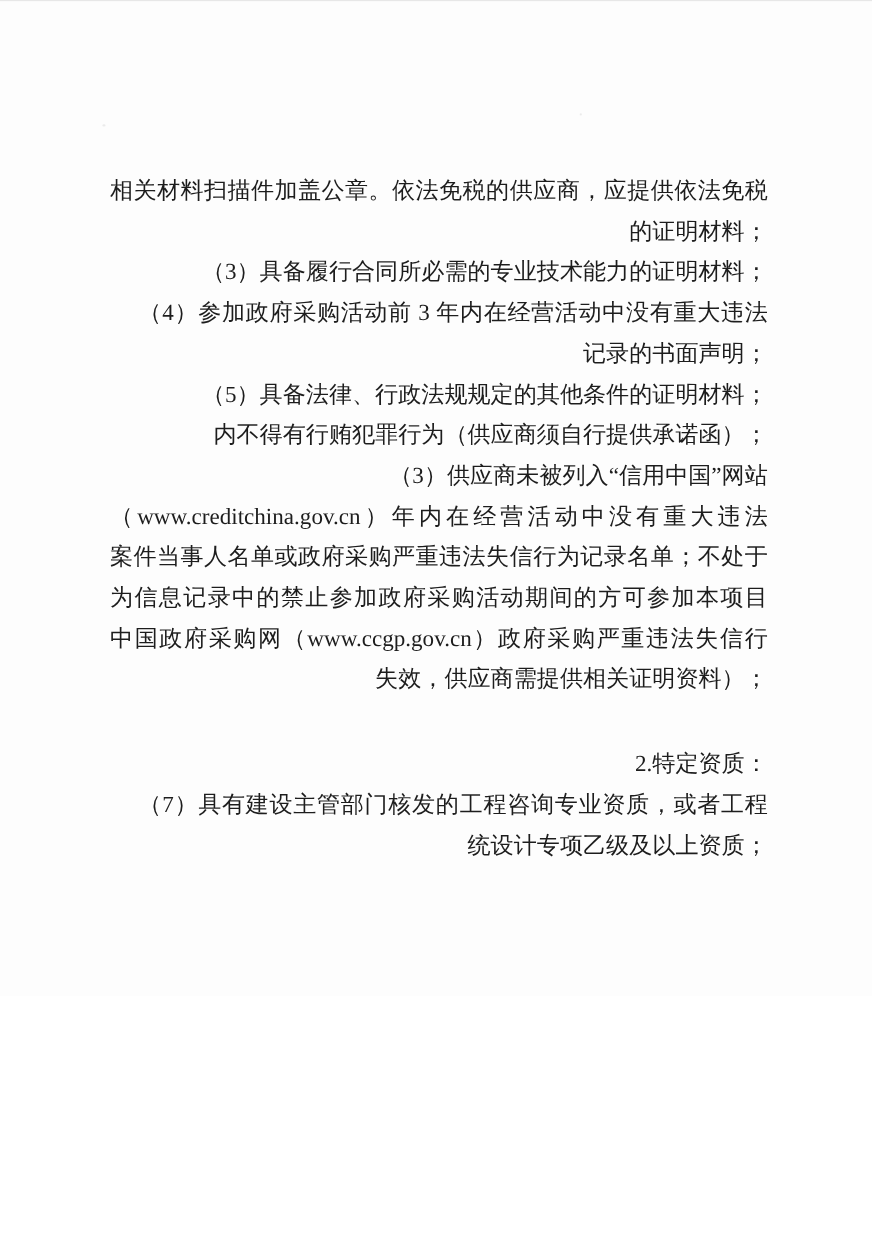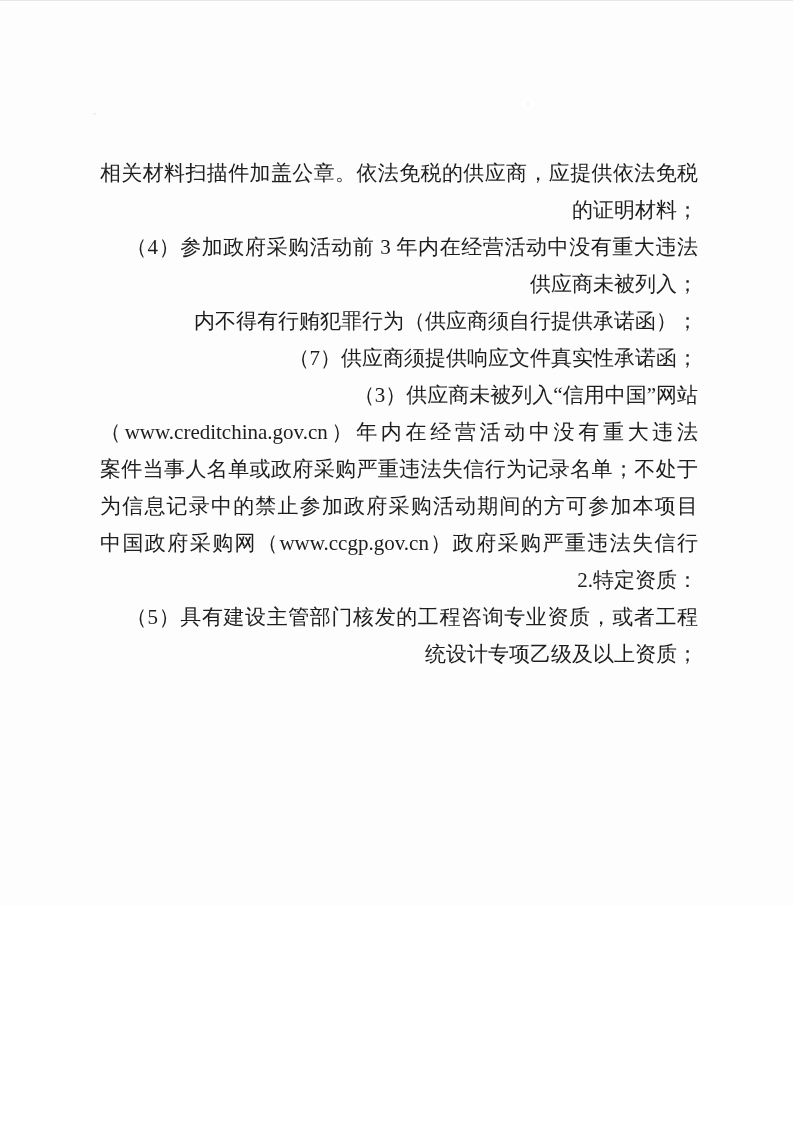--- a/index.html
+++ b/index.html
@@ -35,21 +35,21 @@
   .ln {
     min-height: 37px;
     text-align: right;
     white-space: normal;
   }
   .just {
     text-align: justify;
     text-align-last: justify;
   }
   .ind1 { text-indent: 26px; }
-  .ind2 { text-indent: 42px; }
+  .ind2 { text-indent: 42px; margin-top: 40px; }
   .pageno {
     position: absolute;
     top: 1051px;
     left: 410px;
     font-size: 15px;
     color: #3c3c3c;
     font-family: "Liberation Sans", "DejaVu Sans", sans-serif;
   }
   .speck {
     position: absolute;
@@ -63,31 +63,33 @@
 </style>
 </head>
 <body>
 
 <div class="page">
   <div class="edge-artifact"></div>
 
   <div class="doc-body">
     <div class="ln just">相关材料扫描件加盖公章。依法免税的供应商，应提供依法免税</div>
     <div class="ln">的证明材料；</div>
+    <div class="ln ind1">（3）具备履行合同所必需的专业技术能力的证明材料；</div>
     <div class="ln ind1 just">（4）参加政府采购活动前 3 年内在经营活动中没有重大违法</div>
-    <div class="ln">供应商未被列入；</div>
+    <div class="ln">记录的书面声明；</div>
+    <div class="ln ind1">（5）具备法律、行政法规规定的其他条件的证明材料；</div>
     <div class="ln">内不得有行贿犯罪行为（供应商须自行提供承诺函）；</div>
-    <div class="ln ind1">（7）供应商须提供响应文件真实性承诺函；</div>
     <div class="ln ind1">（3）供应商未被列入“信用中国”网站</div>
     <div class="ln just">（www.creditchina.gov.cn）年内在经营活动中没有重大违法</div>
     <div class="ln just">案件当事人名单或政府采购严重违法失信行为记录名单；不处于</div>
     <div class="ln just">为信息记录中的禁止参加政府采购活动期间的方可参加本项目</div>
     <div class="ln just">中国政府采购网（www.ccgp.gov.cn）政府采购严重违法失信行</div>
+    <div class="ln">失效，供应商需提供相关证明资料）；</div>
     <div class="ln ind2">2.特定资质：</div>
-    <div class="ln ind1 just">（5）具有建设主管部门核发的工程咨询专业资质，或者工程</div>
+    <div class="ln ind1 just">（7）具有建设主管部门核发的工程咨询专业资质，或者工程</div>
     <div class="ln">统设计专项乙级及以上资质；</div>
   </div>
 
   <div class="pageno">5</div>
 
   <div class="speck speck-1"></div>
   <div class="speck speck-2"></div>
   <div class="speck speck-3"></div>
 </div>
 

